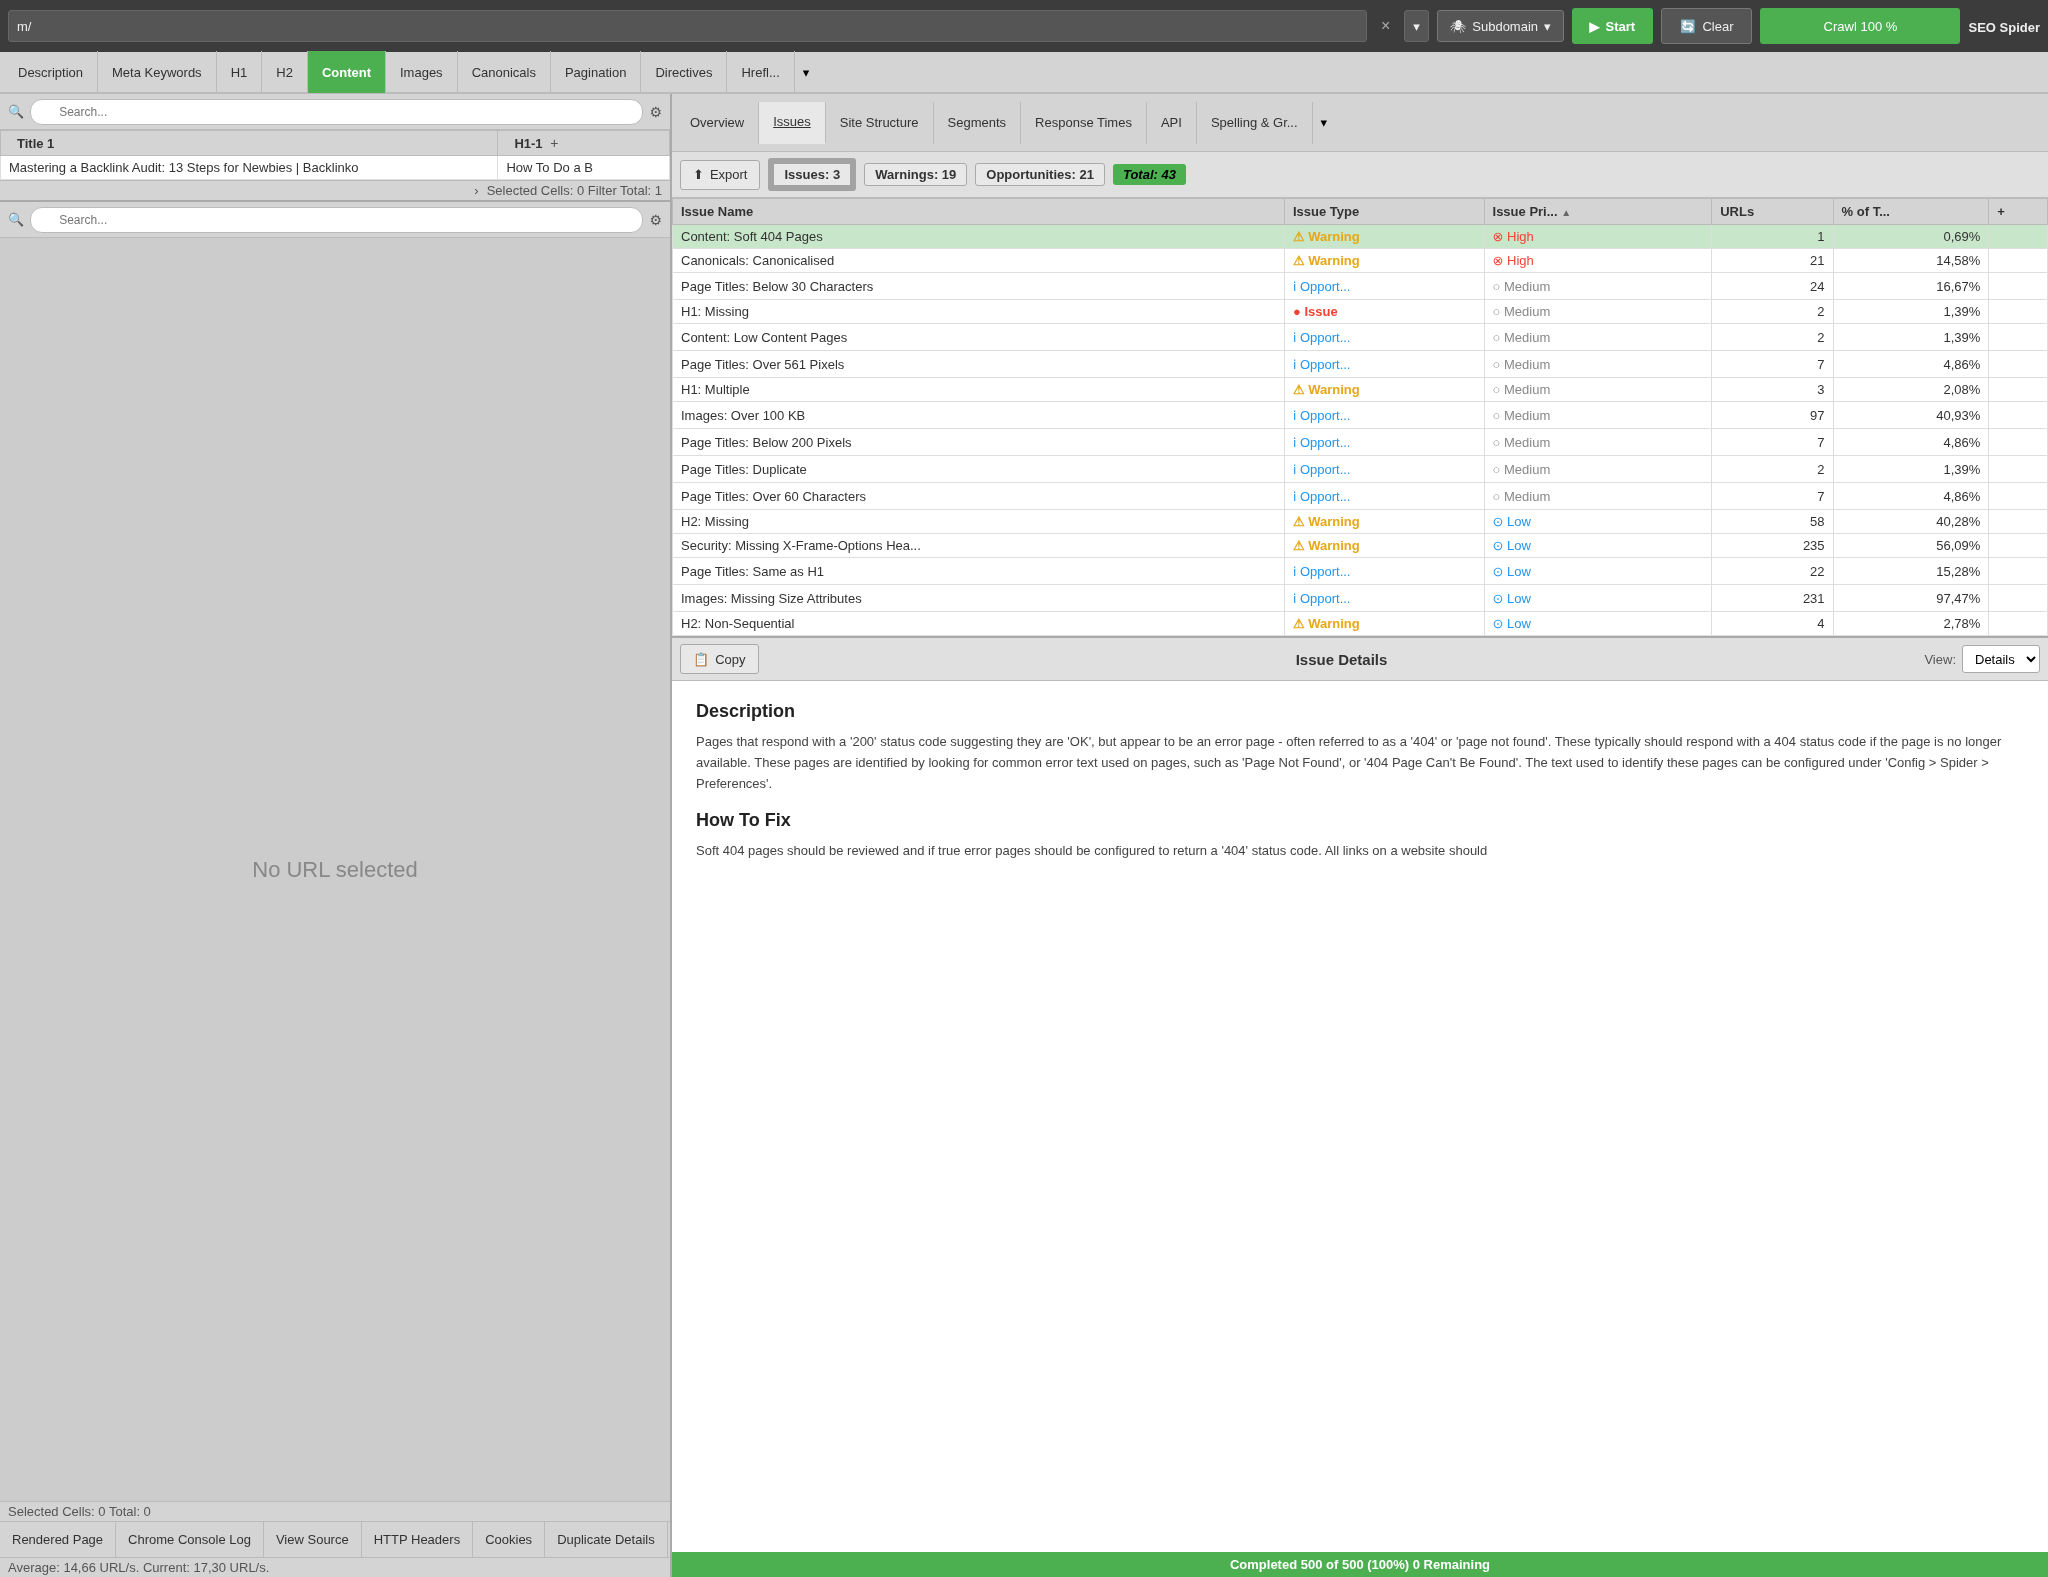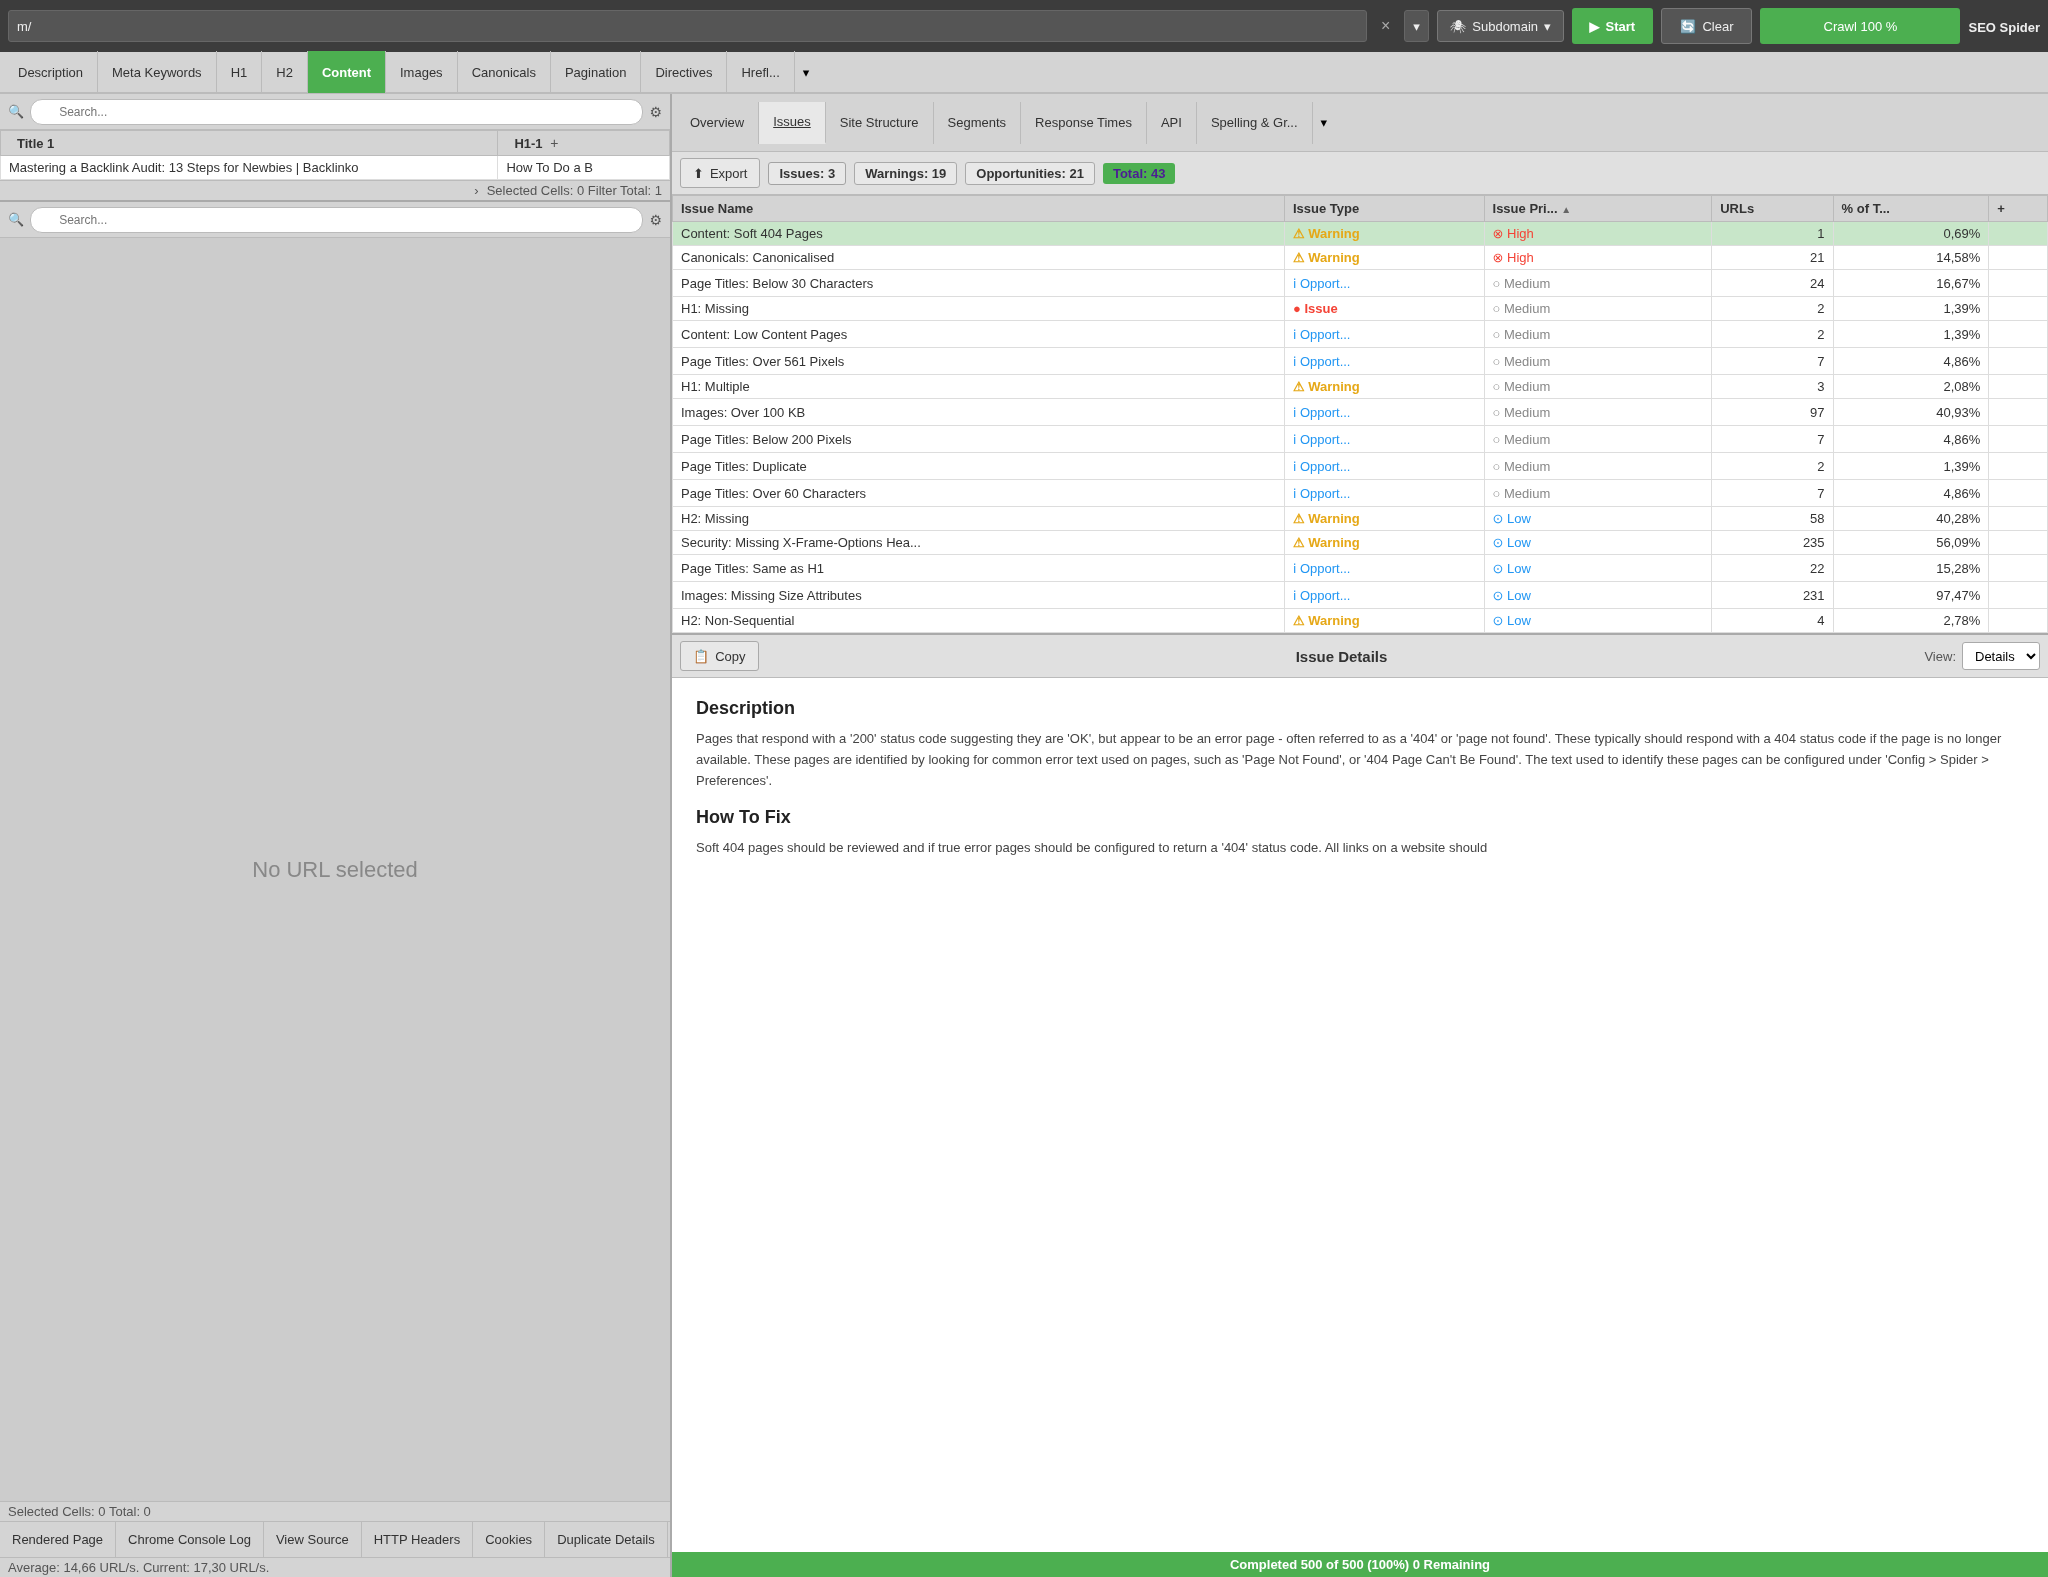--- a/index.html
+++ b/index.html
@@ -64,24 +64,24 @@
 
     
     .right-tabs-row { display: flex; align-items: center; background: #d4d4d4; border-bottom: 1px solid #bbb; height: 58px; padding: 0 4px; }
     .right-tab { padding: 0 14px; height: 42px; display: flex; align-items: center; cursor: pointer; color: #333; white-space: nowrap; border-right: 1px solid #bbb; }
     .right-tab.active { background: #e8e8e8; border-bottom: 2px solid #e8e8e8; text-decoration: underline; }
 
     
     .right-toolbar { display: flex; align-items: center; background: #e0e0e0; padding: 6px 8px; gap: 8px; border-bottom: 1px solid #bbb; }
     .btn-export { background: #e8e8e8; border: 1px solid #aaa; color: #333; height: 30px; padding: 0 12px; border-radius: 3px; display: flex; align-items: center; gap: 6px; cursor: pointer; }
     .badge { padding: 3px 10px; border-radius: 3px; font-size: 12px; font-weight: bold; }
-    .badge-issues { background: #e8e8e8; border: 1px solid #a3a3a3; color: #333; }
+    .badge-issues { background: #e8e8e8; border: 6px solid #a3a3a3; color: #333; }
     .badge-warnings { background: #e8e8e8; border: 1px solid #aaa; color: #333; }
     .badge-opportunities { background: #e8e8e8; border: 1px solid #aaa; color: #333; }
-    .badge-total { background: #4caf50; color: #4c1d95; }
+    .badge-total { background: #4caf50; color: #000000; font-style: italic; }
 
     
     .issues-table-wrap { flex: 0 0 auto; overflow-y: auto; max-height: 520px; }
     .issues-table { width: 100%; border-collapse: collapse; background: #fff; }
     .issues-table th { background: #d4d4d4; border: 1px solid #bbb; padding: 5px 8px; text-align: left; font-weight: bold; color: #333; white-space: nowrap; cursor: pointer; }
     .issues-table th .sort-arrow { color: #666; font-size: 10px; }
     .issues-table td { border: 1px solid #ddd; padding: 4px 8px; color: #333; white-space: nowrap; }
     .issues-table tr.selected-row td { background: #c8e6c9; }
 
     .issue-type-warning { display: inline-flex; align-items: center; gap: 4px; color: #e6a817; font-weight: bold; }

